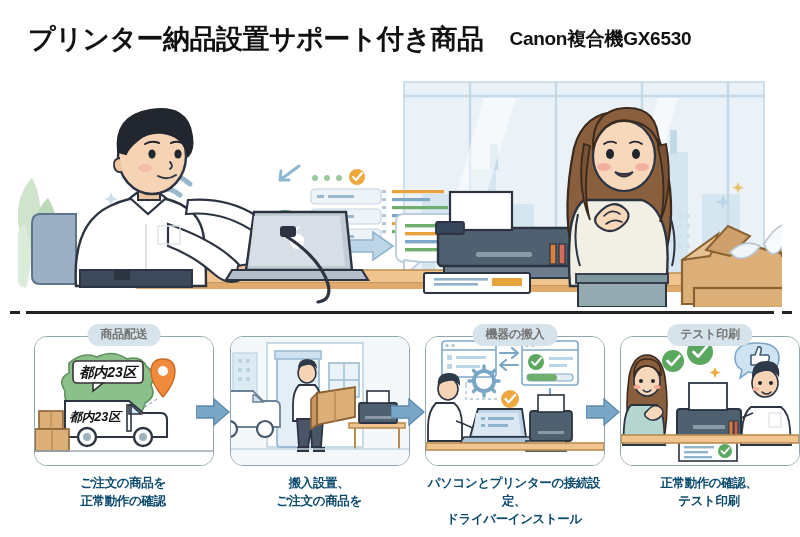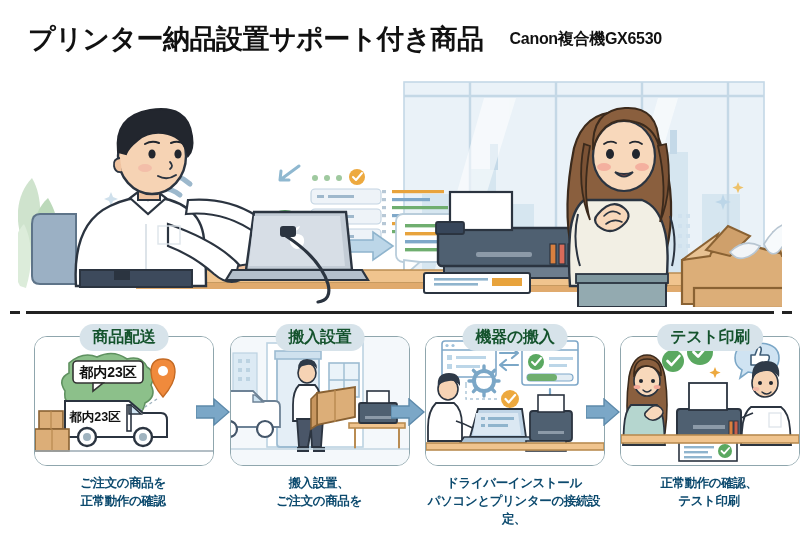--- a/index.html
+++ b/index.html
@@ -16,21 +16,21 @@
     position:absolute;left:0;top:0;width:800px;height:78px;
     display:flex;align-items:center;
   }
   .title{
     margin-left:28px;
     font-size:27px;font-weight:bold;letter-spacing:-0.5px;
     color:#111;white-space:nowrap;
   }
   .subtitle{
     margin-left:26px;
-    font-size:16px;font-weight:bold;letter-spacing:-0.3px;
+    font-size:19px;font-weight:bold;letter-spacing:-0.3px;
     color:#111;white-space:nowrap;
   }
 
   
   .hero{
     position:absolute;left:18px;top:74px;width:764px;height:233px;
     overflow:hidden;background:#ffffff;
   }
   .hero svg{display:block;}
 
@@ -46,28 +46,28 @@
   .steps{
     position:absolute;left:0;top:326px;width:800px;height:211px;
   }
   .step{
     position:absolute;top:10px;width:178px;height:128px;
     border:1.6px solid #8fa6ad;border-radius:13px;
     background:#ffffff;overflow:visible;
   }
   .step-art{
     position:absolute;left:0;top:0;width:100%;height:100%;
-    border-radius:12px;overflow:hidden;
+    border-radius:12px;overflow:hidden;font-style:italic;
   }
   .step-art svg{display:block;}
   .pill{
     position:absolute;top:-13px;left:50%;transform:translateX(-50%);
     background:#d7e3ea;border-radius:14px;
     padding:3px 13px 4px 13px;
-    font-size:16px;font-weight:bold;color:#14532d;white-space:nowrap;
+    font-size:12px;font-weight:bold;color:#737373;white-space:nowrap;
     line-height:1.25;z-index:3;letter-spacing:-0.3px;
   }
   .caption{
     position:absolute;top:148px;width:190px;text-align:center;
     font-size:12.5px;font-weight:bold;color:#0c4a6e;line-height:1.45;
     letter-spacing:-0.4px;
   }
   .arrow{
     position:absolute;top:72px;width:34px;height:28px;z-index:4;
   }
@@ -468,21 +468,20 @@
             <rect x="118" y="86" width="56" height="5" fill="#f0c48e" stroke="#b98c52" stroke-width="1.6"></rect>
             <line x1="124" y1="91" x2="124" y2="112" stroke="#b98c52" stroke-width="2"></line>
             <line x1="168" y1="91" x2="168" y2="112" stroke="#b98c52" stroke-width="2"></line>
             <rect x="128" y="66" width="38" height="20" rx="2" fill="#4f6071" stroke="#2b3440" stroke-width="1.8"></rect>
             <rect x="136" y="54" width="22" height="12" fill="#ffffff" stroke="#2b3440" stroke-width="1.6"></rect>
             <rect x="134" y="79" width="26" height="3" fill="#8c9aa8"></rect>
           </g>
           <line x1="0" y1="112" x2="178" y2="112" stroke="#c3d6e2" stroke-width="1.6"></line>
         </svg>
       </div>
-      <div class="pill">搬入設置</div>
     </div>
     <div class="caption c2">
       <div>搬入設置、</div>
       <div>ご注文の商品を</div>
     </div>
     <svg class="arrow a2" viewBox="0 0 34 28">
       <polygon points="0,8 18,8 18,1 33,14 18,27 18,20 0,20" fill="#7ba7c7" stroke="#5d8aab" stroke-width="1.4"></polygon>
     </svg>
 
     <div class="step s3">
@@ -573,22 +572,22 @@
             <rect x="112" y="94" width="26" height="3" fill="#8c9aa8"></rect>
             <rect x="100" y="104" width="40" height="10" fill="#ffffff" stroke="#2b3440" stroke-width="1.6"></rect>
           </g>
 
           <rect x="0" y="106" width="178" height="7" fill="#f0c48e" stroke="#b98c52" stroke-width="1.6"></rect>
         </svg>
       </div>
       <div class="pill">機器の搬入</div>
     </div>
     <div class="caption c3">
+      <div>パソコンとプリンターの接続設定、</div>
       <div>ドライバーインストール</div>
-      <div>パソコンとプリンターの接続設定、</div>
     </div>
     <svg class="arrow a3" viewBox="0 0 34 28">
       <polygon points="0,8 18,8 18,1 33,14 18,27 18,20 0,20" fill="#7ba7c7" stroke="#5d8aab" stroke-width="1.4"></polygon>
     </svg>
 
     <div class="step s4">
       <div class="step-art">
         <svg width="178" height="128" viewBox="0 0 178 128">
           <rect x="0" y="0" width="178" height="128" fill="#ffffff"></rect>
 

